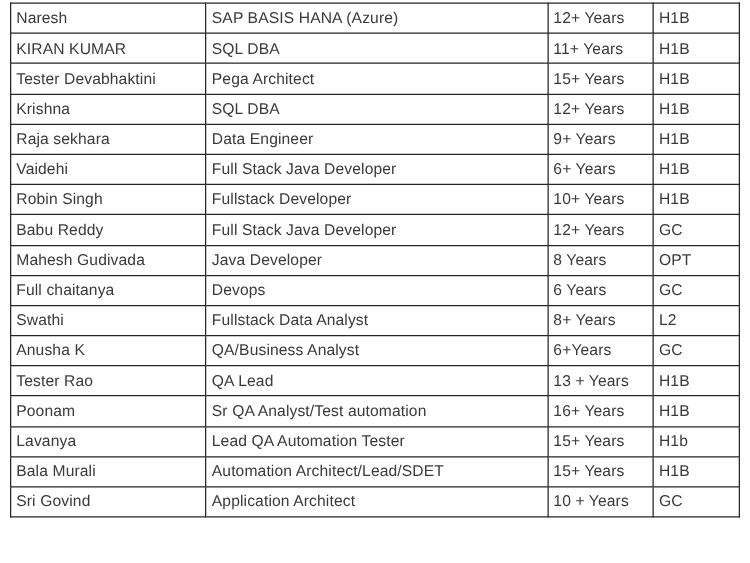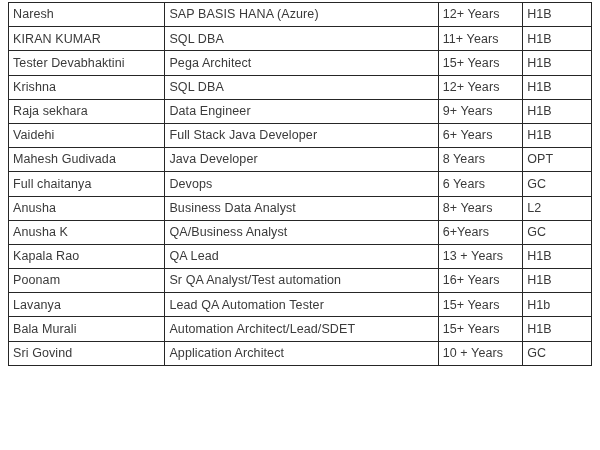--- a/index.html
+++ b/index.html
@@ -80,45 +80,57 @@
           <td class="col-experience">9+ Years</td>
           <td class="col-visa">H1B</td>
         </tr>
         <tr>
           <td class="col-name">Vaidehi</td>
           <td class="col-role">Full Stack Java Developer</td>
           <td class="col-experience">6+ Years</td>
           <td class="col-visa">H1B</td>
         </tr>
         <tr>
+          <td class="col-name">Robin Singh</td>
+          <td class="col-role">Fullstack Developer</td>
+          <td class="col-experience">10+ Years</td>
+          <td class="col-visa">H1B</td>
+        </tr>
+        <tr>
+          <td class="col-name">Babu Reddy</td>
+          <td class="col-role">Full Stack Java Developer</td>
+          <td class="col-experience">12+ Years</td>
+          <td class="col-visa">GC</td>
+        </tr>
+        <tr>
           <td class="col-name">Mahesh Gudivada</td>
           <td class="col-role">Java Developer</td>
           <td class="col-experience">8 Years</td>
           <td class="col-visa">OPT</td>
         </tr>
         <tr>
           <td class="col-name">Full chaitanya</td>
           <td class="col-role">Devops</td>
           <td class="col-experience">6 Years</td>
           <td class="col-visa">GC</td>
         </tr>
         <tr>
-          <td class="col-name">Anusha</td>
-          <td class="col-role">Business Data Analyst</td>
+          <td class="col-name">Swathi</td>
+          <td class="col-role">Fullstack Data Analyst</td>
           <td class="col-experience">8+ Years</td>
           <td class="col-visa">L2</td>
         </tr>
         <tr>
           <td class="col-name">Anusha K</td>
           <td class="col-role">QA/Business Analyst</td>
           <td class="col-experience">6+Years</td>
           <td class="col-visa">GC</td>
         </tr>
         <tr>
-          <td class="col-name">Kapala Rao</td>
+          <td class="col-name">Tester Rao</td>
           <td class="col-role">QA Lead</td>
           <td class="col-experience">13 + Years</td>
           <td class="col-visa">H1B</td>
         </tr>
         <tr>
           <td class="col-name">Poonam</td>
           <td class="col-role">Sr QA Analyst/Test automation</td>
           <td class="col-experience">16+ Years</td>
           <td class="col-visa">H1B</td>
         </tr>

